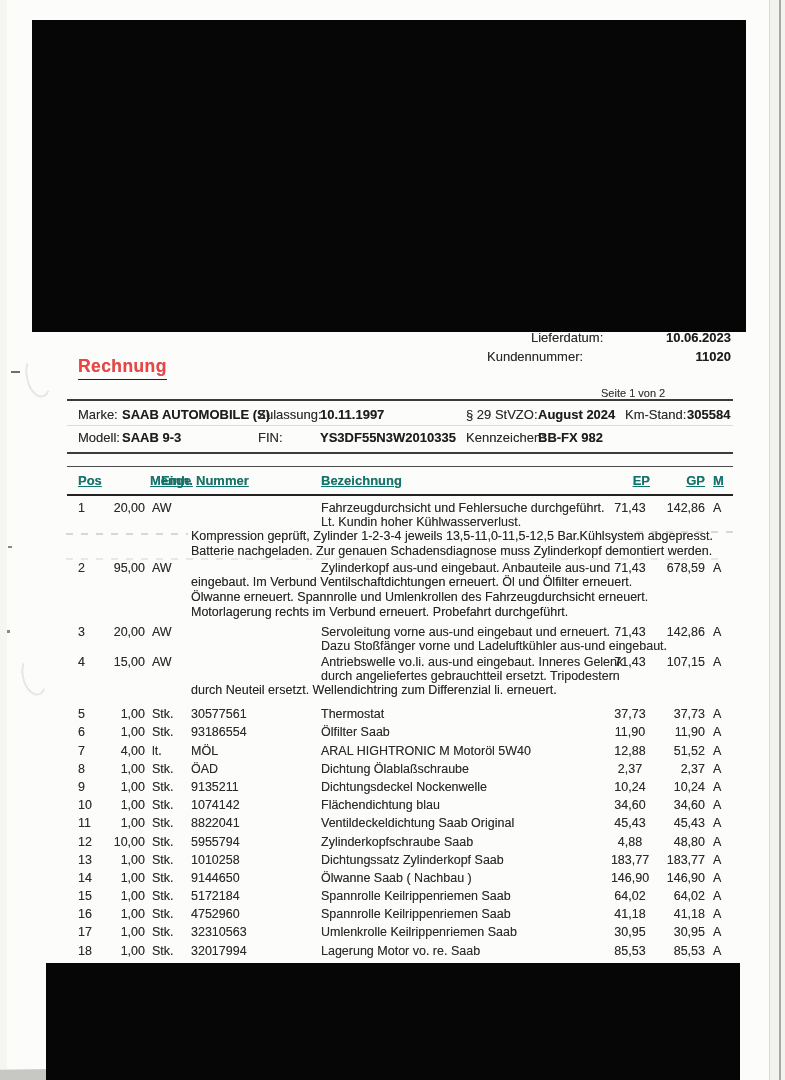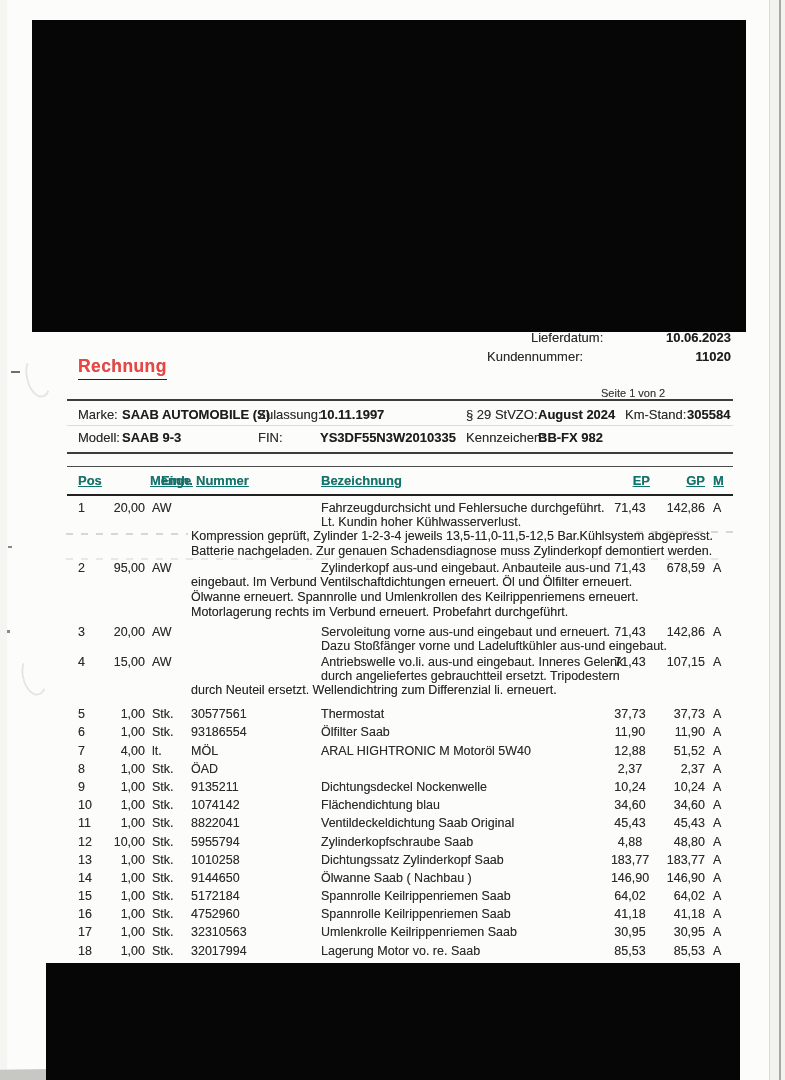--- a/index.html
+++ b/index.html
@@ -150,21 +150,21 @@
     <span class="cell c-einh txt">AW</span>
     <span class="cell c-num txt"></span>
     <span class="cell c-ep txt">71,43</span>
     <span class="cell c-gp txt">678,59</span>
     <span class="cell c-m txt">A</span>
     <div class="c-desc txt">
         <div>Zylinderkopf aus-und eingebaut. Anbauteile aus-und</div>
       </div>
   </div>
     <div class="note-line txt">eingebaut. Im Verbund Ventilschaftdichtungen erneuert. Öl und Ölfilter erneuert.</div>
-    <div class="note-line txt">Ölwanne erneuert. Spannrolle und Umlenkrollen des Keilrippenriemens erneuert.</div>
+    <div class="note-line txt">Ölwanne erneuert. Spannrolle und Umlenkrollen des Fahrzeugdurchsicht erneuert.</div>
     <div class="note-line txt">Motorlagerung rechts im Verbund erneuert. Probefahrt durchgeführt.</div>
     <div class="item-row service" style="margin-top: 5px;">
     <span class="cell c-pos txt">3</span>
     <span class="cell c-menge txt">20,00</span>
     <span class="cell c-einh txt">AW</span>
     <span class="cell c-num txt"></span>
     <span class="cell c-ep txt">71,43</span>
     <span class="cell c-gp txt">142,86</span>
     <span class="cell c-m txt">A</span>
     <div class="c-desc txt">
@@ -223,20 +223,23 @@
       </div>
   </div>
     <div class="item-row part">
     <span class="cell c-pos txt">8</span>
     <span class="cell c-menge txt">1,00</span>
     <span class="cell c-einh txt">Stk.</span>
     <span class="cell c-num txt">ÖAD</span>
     <span class="cell c-ep txt">2,37</span>
     <span class="cell c-gp txt">2,37</span>
     <span class="cell c-m txt">A</span>
+    <div class="c-desc txt">
+        <div>Dichtung Ölablaßschraube</div>
+      </div>
   </div>
     <div class="item-row part">
     <span class="cell c-pos txt">9</span>
     <span class="cell c-menge txt">1,00</span>
     <span class="cell c-einh txt">Stk.</span>
     <span class="cell c-num txt">9135211</span>
     <span class="cell c-ep txt">10,24</span>
     <span class="cell c-gp txt">10,24</span>
     <span class="cell c-m txt">A</span>
     <div class="c-desc txt">

